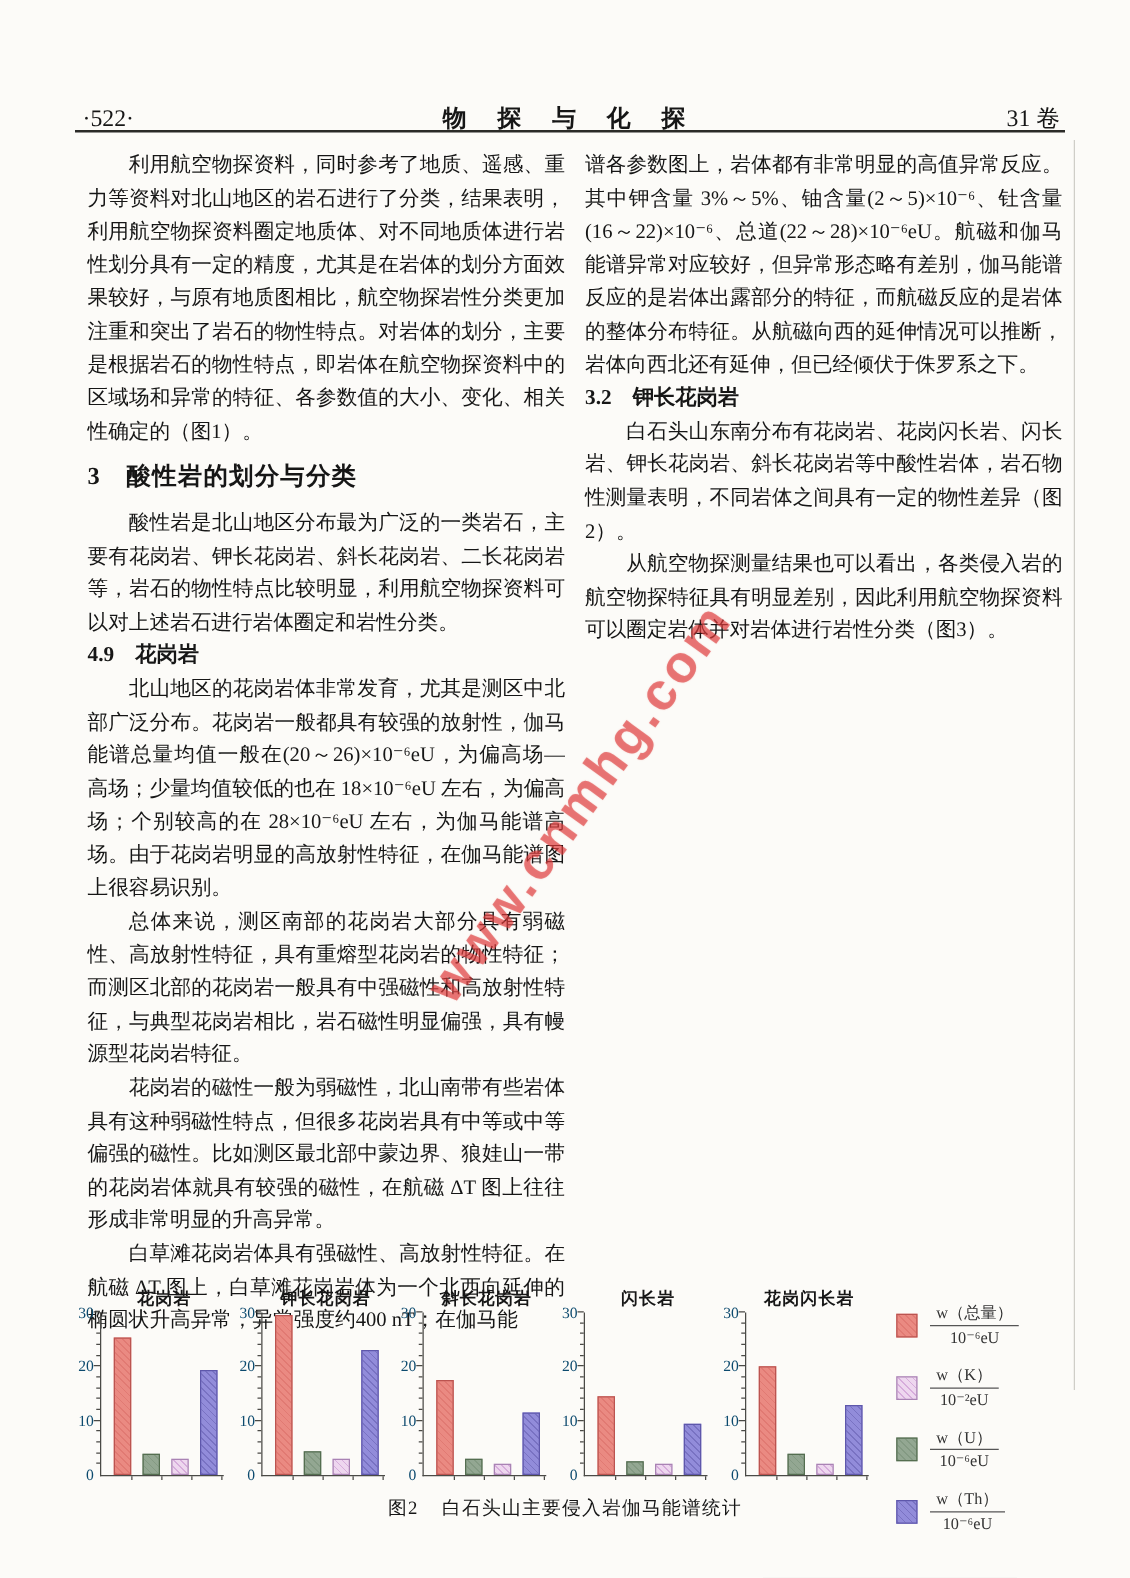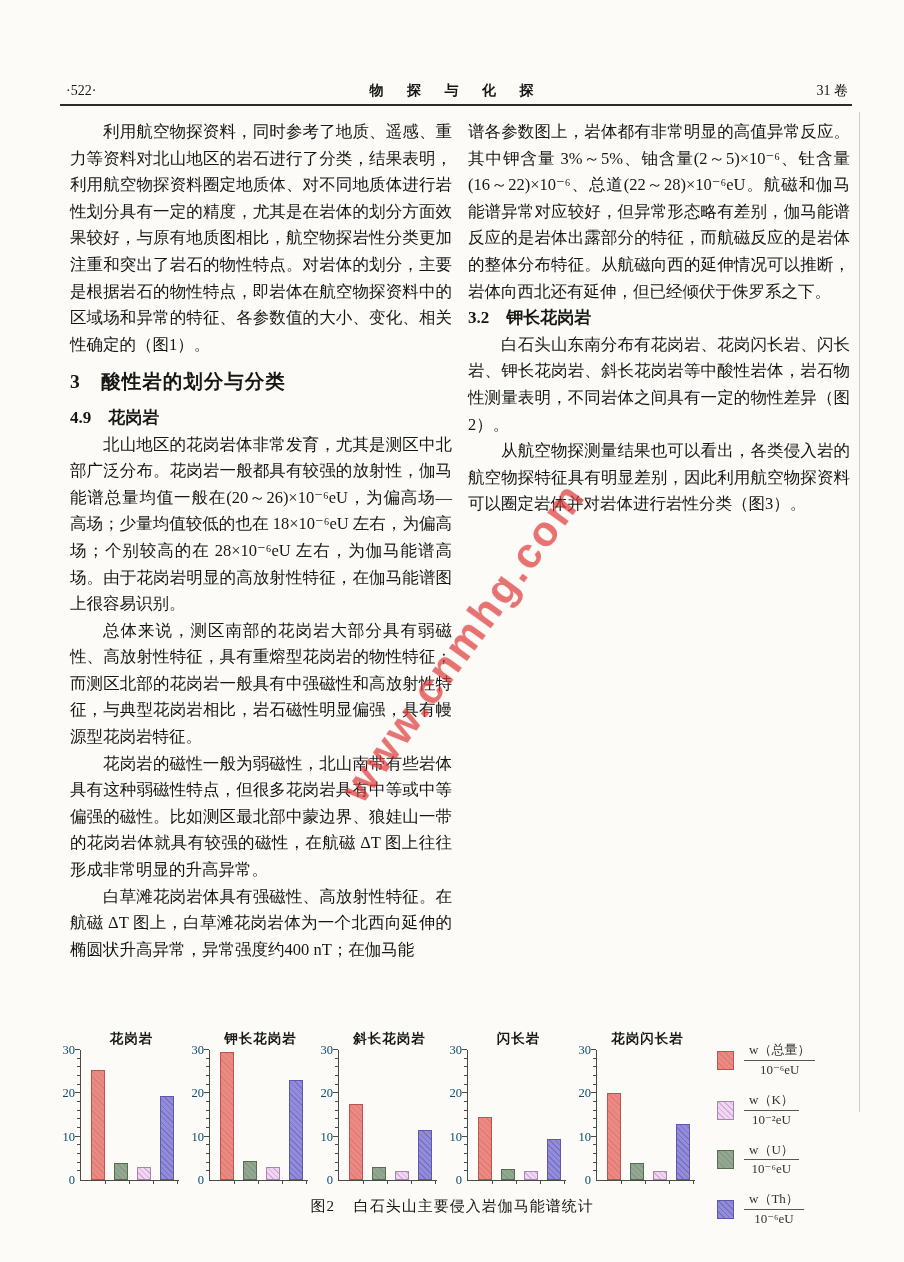--- a/index.html
+++ b/index.html
@@ -9,21 +9,21 @@
     width:904px;height:1262px;
     margin:0 auto;
     background:#fcfbf8;
     font-family:"Liberation Serif","DejaVu Serif",serif;
     color:#161616;
     overflow:hidden;
   }
   
   .hdr{position:absolute;top:82px;left:66px;right:56px;
        display:flex;justify-content:space-between;align-items:baseline;
-       font-size:14px;}
+       font-size:19px;}
   .hdr .journal{letter-spacing:10px;font-weight:600;}
   .rule{position:absolute;top:104px;left:60px;right:52px;
         border-top:2.5px solid #2b2b28;}
   .scan-edge{position:absolute;top:112px;right:44px;height:1000px;
              border-right:1.5px solid #cfcec8;}
   
   .cols{position:absolute;top:119px;left:70px;width:780px;
         display:flex;gap:16px;}
   .col{width:382px;font-size:16.5px;line-height:26.6px;text-align:justify;
        text-justify:inter-character;}
@@ -81,20 +81,21 @@
     <span class="journal">物 探 与 化 探</span>
     <span>31 卷</span>
   </div>
   <div class="rule"></div>
   <div class="scan-edge"></div>
 
   <div class="cols">
     <div class="col">
       <p>利用航空物探资料，同时参考了地质、遥感、重力等资料对北山地区的岩石进行了分类，结果表明，利用航空物探资料圈定地质体、对不同地质体进行岩性划分具有一定的精度，尤其是在岩体的划分方面效果较好，与原有地质图相比，航空物探岩性分类更加注重和突出了岩石的物性特点。对岩体的划分，主要是根据岩石的物性特点，即岩体在航空物探资料中的区域场和异常的特征、各参数值的大小、变化、相关性确定的（图1）。</p>
       <h2>3　酸性岩的划分与分类</h2>
+      <p>酸性岩是北山地区分布最为广泛的一类岩石，主要有花岗岩、钾长花岗岩、斜长花岗岩、二长花岗岩等，岩石的物性特点比较明显，利用航空物探资料可以对上述岩石进行岩体圈定和岩性分类。</p>
       <h3>4.9　花岗岩</h3>
       <p>北山地区的花岗岩体非常发育，尤其是测区中北部广泛分布。花岗岩一般都具有较强的放射性，伽马能谱总量均值一般在(20～26)×10⁻⁶eU，为偏高场—高场；少量均值较低的也在 18×10⁻⁶eU 左右，为偏高场；个别较高的在 28×10⁻⁶eU 左右，为伽马能谱高场。由于花岗岩明显的高放射性特征，在伽马能谱图上很容易识别。</p>
       <p>总体来说，测区南部的花岗岩大部分具有弱磁性、高放射性特征，具有重熔型花岗岩的物性特征；而测区北部的花岗岩一般具有中强磁性和高放射性特征，与典型花岗岩相比，岩石磁性明显偏强，具有幔源型花岗岩特征。</p>
       <p>花岗岩的磁性一般为弱磁性，北山南带有些岩体具有这种弱磁性特点，但很多花岗岩具有中等或中等偏强的磁性。比如测区最北部中蒙边界、狼娃山一带的花岗岩体就具有较强的磁性，在航磁 ΔT 图上往往形成非常明显的升高异常。</p>
       <p>白草滩花岗岩体具有强磁性、高放射性特征。在航磁 ΔT 图上，白草滩花岗岩体为一个北西向延伸的椭圆状升高异常，异常强度约400 nT；在伽马能</p>
     </div>
     <div class="col">
       <p class="cont">谱各参数图上，岩体都有非常明显的高值异常反应。其中钾含量 3%～5%、铀含量(2～5)×10⁻⁶、钍含量(16～22)×10⁻⁶、总道(22～28)×10⁻⁶eU。航磁和伽马能谱异常对应较好，但异常形态略有差别，伽马能谱反应的是岩体出露部分的特征，而航磁反应的是岩体的整体分布特征。从航磁向西的延伸情况可以推断，岩体向西北还有延伸，但已经倾伏于侏罗系之下。</p>
       <h3>3.2　钾长花岗岩</h3>
       <p>白石头山东南分布有花岗岩、花岗闪长岩、闪长岩、钾长花岗岩、斜长花岗岩等中酸性岩体，岩石物性测量表明，不同岩体之间具有一定的物性差异（图2）。</p>

